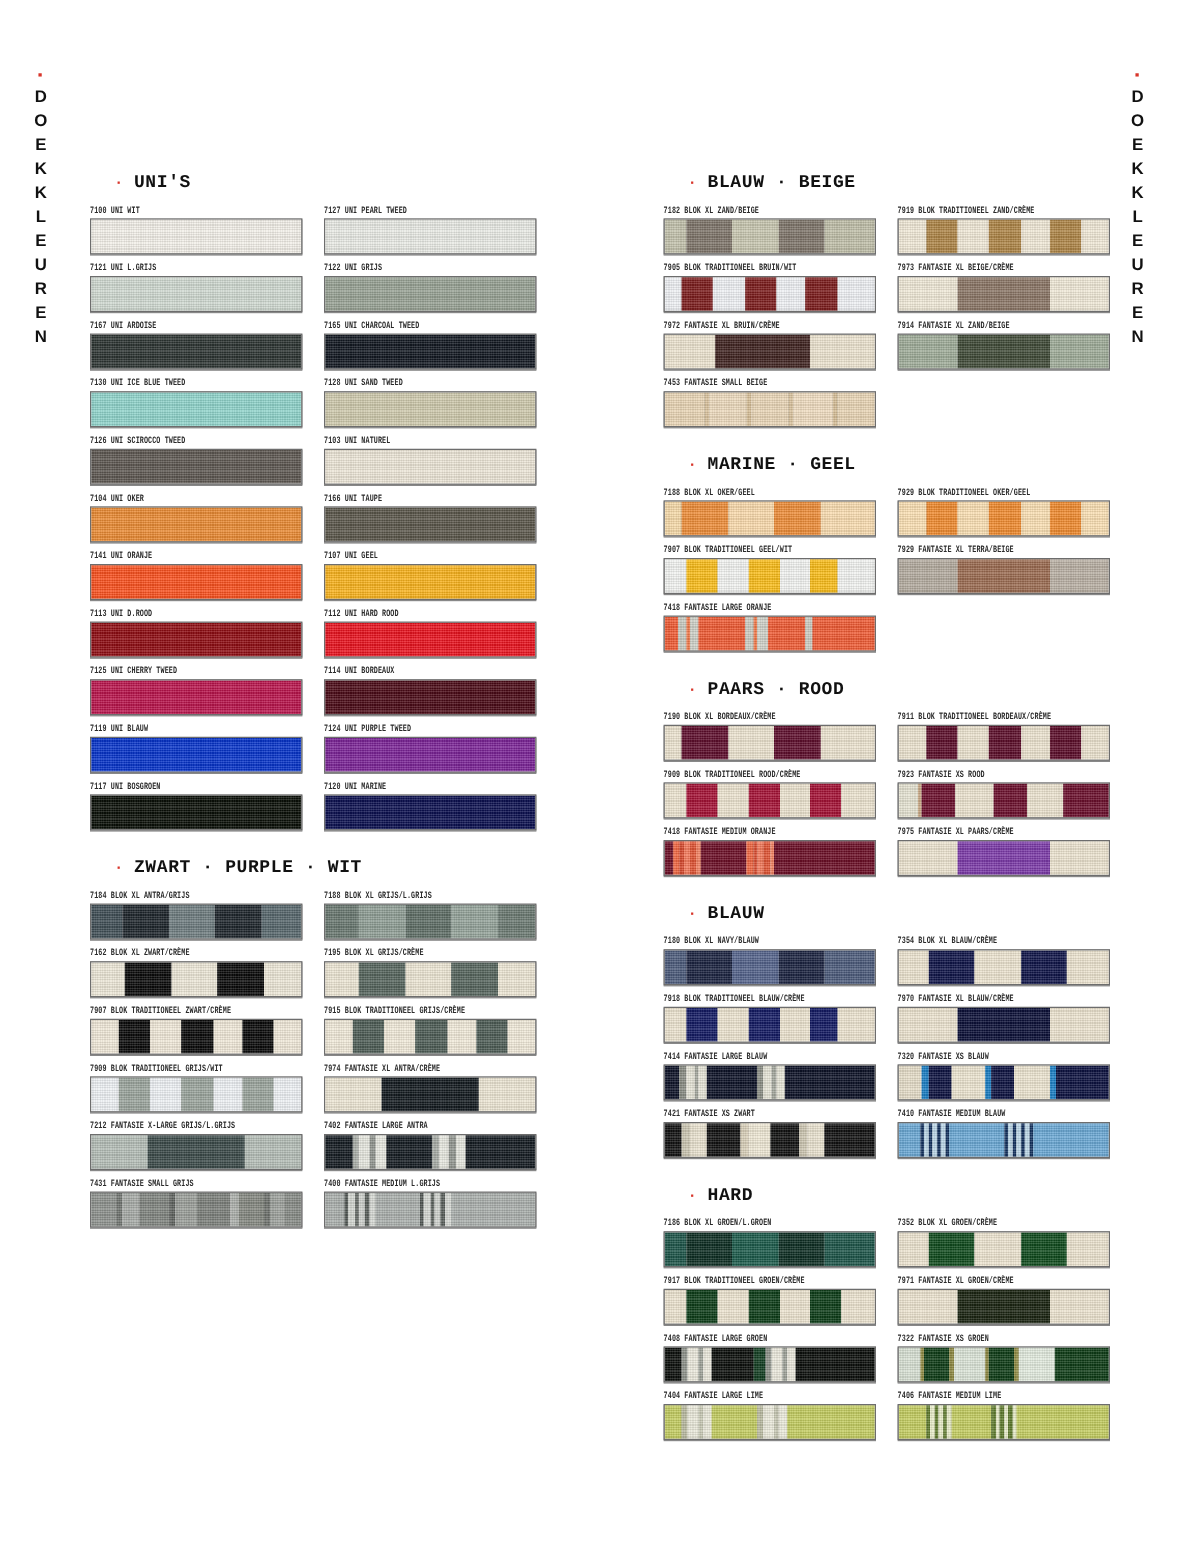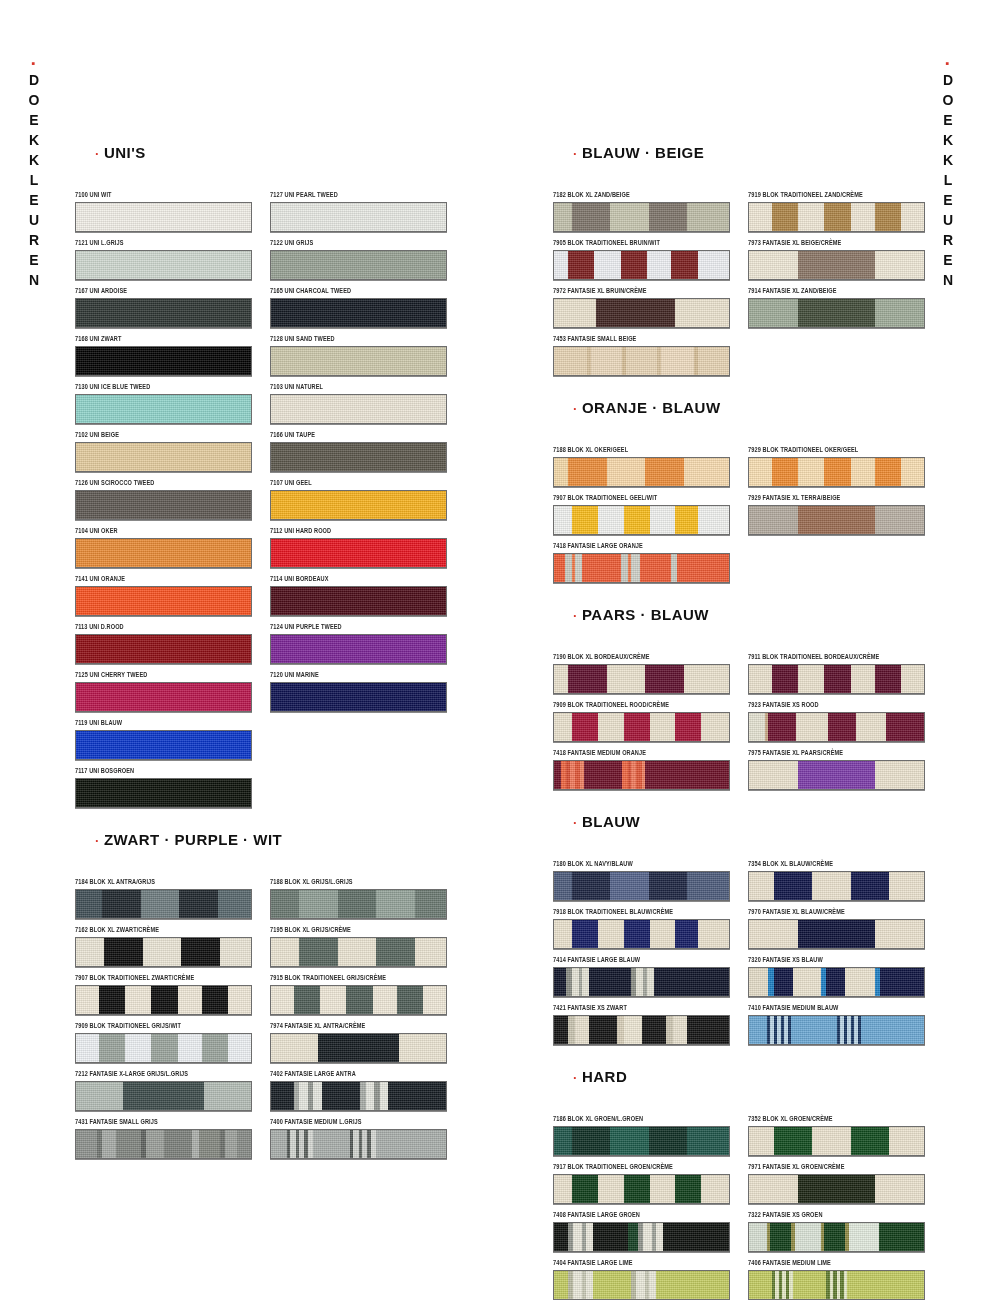--- a/index.html
+++ b/index.html
@@ -22,30 +22,30 @@
     letter-spacing:4px;font-size:14px;font-weight:700;color:#111;
   }
   .sidetitle.left{left:26px;}
   .sidetitle.right{right:26px;}
 
   
   .col{position:absolute;top:130px;}
   .col-left{left:75px;width:370px;}
   .col-right{left:553px;width:370px;}
 
-  .group{margin-bottom:4px;}
+  .group{margin-bottom:4px;font-family:Liberation Mono, monospace;}
   .group-title{
     font-size:15px;font-weight:700;color:#111;letter-spacing:0.5px;
     margin:14px 0 12px 20px;white-space:nowrap;
   }
   .group-title .d{color:#d8352a;font-size:13px;}
 
   
   .swatch-grid{display:flex;gap:20px;}
-  .subcol{width:175px;margin-top:20px;}
+  .subcol{width:175px;}
 
   .swatch{margin-bottom:9px;}
   .swatch-label{
     font-size:5.6px;font-weight:700;color:#2a2a2a;
     letter-spacing:0.1px;white-space:nowrap;overflow:hidden;
     margin-bottom:2px;line-height:7px;text-transform:uppercase;
     transform:scaleY(1.45);transform-origin:left bottom;
   }
   .swatch-bar{
     height:28px;width:100%;
@@ -97,35 +97,23 @@
                 <div class="seg" style="width: 100%; background: rgb(207, 216, 208);"></div>
               </div>
             </div>
             <div class="swatch">
               <div class="swatch-label">7167 UNI ARDOISE</div>
               <div class="swatch-bar texture">
                 <div class="seg" style="width: 100%; background: rgb(44, 52, 49);"></div>
               </div>
             </div>
             <div class="swatch">
-              <div class="swatch-label">7168 UNI ZWART</div>
-              <div class="swatch-bar texture">
-                <div class="seg" style="width: 100%; background: rgb(0, 0, 0);"></div>
-              </div>
-            </div>
-            <div class="swatch">
               <div class="swatch-label">7130 UNI ICE BLUE TWEED</div>
               <div class="swatch-bar texture">
                 <div class="seg" style="width: 100%; background: rgb(143, 211, 202);"></div>
-              </div>
-            </div>
-            <div class="swatch">
-              <div class="swatch-label">7102 UNI BEIGE</div>
-              <div class="swatch-bar texture">
-                <div class="seg" style="width: 100%; background: rgb(228, 204, 158);"></div>
               </div>
             </div>
             <div class="swatch">
               <div class="swatch-label">7126 UNI SCIROCCO TWEED</div>
               <div class="swatch-bar texture">
                 <div class="seg" style="width: 100%; background: rgb(93, 87, 81);"></div>
               </div>
             </div>
             <div class="swatch">
               <div class="swatch-label">7104 UNI OKER</div>
@@ -465,21 +453,21 @@
               <div class="swatch-bar texture">
                 <div class="seg" style="width: 28%; background: rgb(158, 171, 152);"></div>
                 <div class="seg" style="width: 44%; background: rgb(63, 74, 55);"></div>
                 <div class="seg" style="width: 28%; background: rgb(158, 171, 152);"></div>
               </div>
             </div>
           </div>
         </div>
       </div>
       <div class="group">
-        <div class="group-title"><span class="d">· </span><span>ORANJE · BLAUW</span></div>
+        <div class="group-title"><span class="d">· </span><span>MARINE · GEEL</span></div>
         <div class="swatch-grid">
           <div class="subcol">
             <div class="swatch">
               <div class="swatch-label">7188 BLOK XL OKER/GEEL</div>
               <div class="swatch-bar texture">
                 <div class="seg" style="width: 8%; background: rgb(245, 217, 168);"></div>
                 <div class="seg" style="width: 22%; background: rgb(237, 140, 56);"></div>
                 <div class="seg" style="width: 22%; background: rgb(249, 217, 171);"></div>
                 <div class="seg" style="width: 22%; background: rgb(237, 140, 56);"></div>
                 <div class="seg" style="width: 26%; background: rgb(249, 220, 176);"></div>
@@ -532,21 +520,21 @@
               <div class="swatch-bar texture">
                 <div class="seg" style="width: 28%; background: rgb(179, 170, 158);"></div>
                 <div class="seg" style="width: 44%; background: rgb(154, 106, 80);"></div>
                 <div class="seg" style="width: 28%; background: rgb(184, 175, 163);"></div>
               </div>
             </div>
           </div>
         </div>
       </div>
       <div class="group">
-        <div class="group-title"><span class="d">· </span><span>PAARS · BLAUW</span></div>
+        <div class="group-title"><span class="d">· </span><span>PAARS · ROOD</span></div>
         <div class="swatch-grid">
           <div class="subcol">
             <div class="swatch">
               <div class="swatch-label">7190 BLOK XL BORDEAUX/CRÈME</div>
               <div class="swatch-bar texture">
                 <div class="seg" style="width: 8%; background: rgb(236, 227, 207);"></div>
                 <div class="seg" style="width: 22%; background: rgb(94, 14, 44);"></div>
                 <div class="seg" style="width: 22%; background: rgb(236, 227, 207);"></div>
                 <div class="seg" style="width: 22%; background: rgb(94, 14, 44);"></div>
                 <div class="seg" style="width: 26%; background: rgb(236, 227, 207);"></div>

